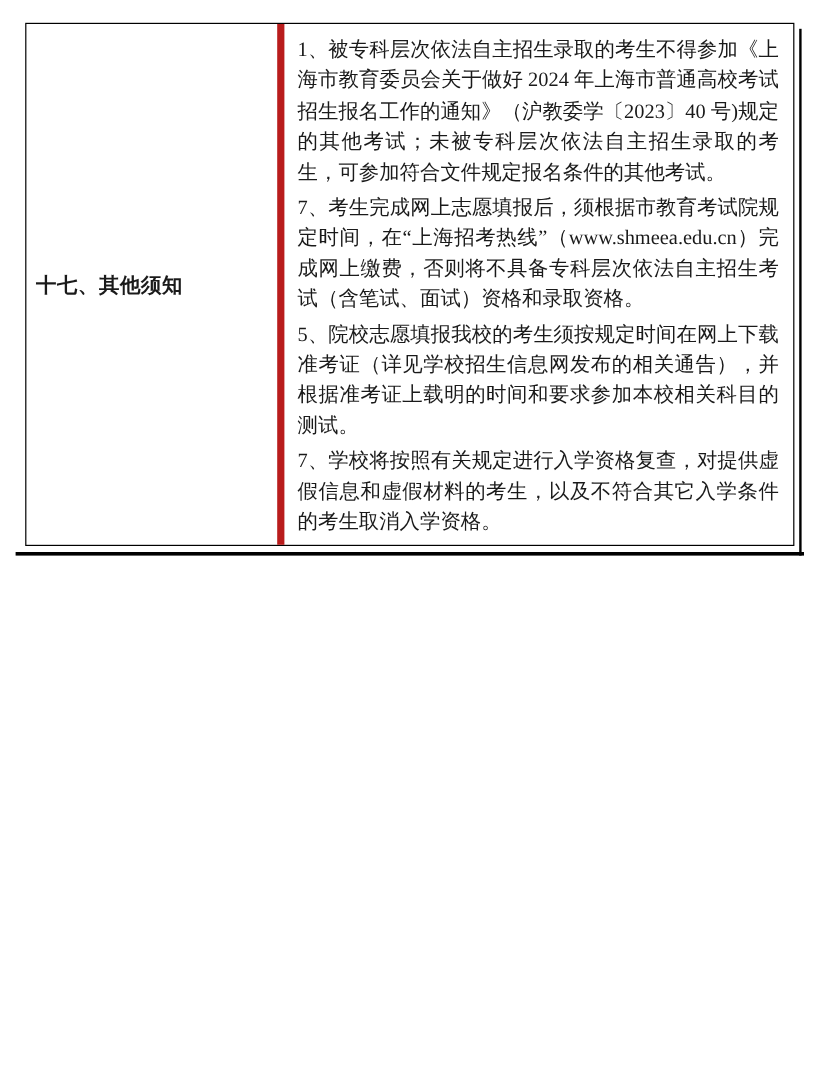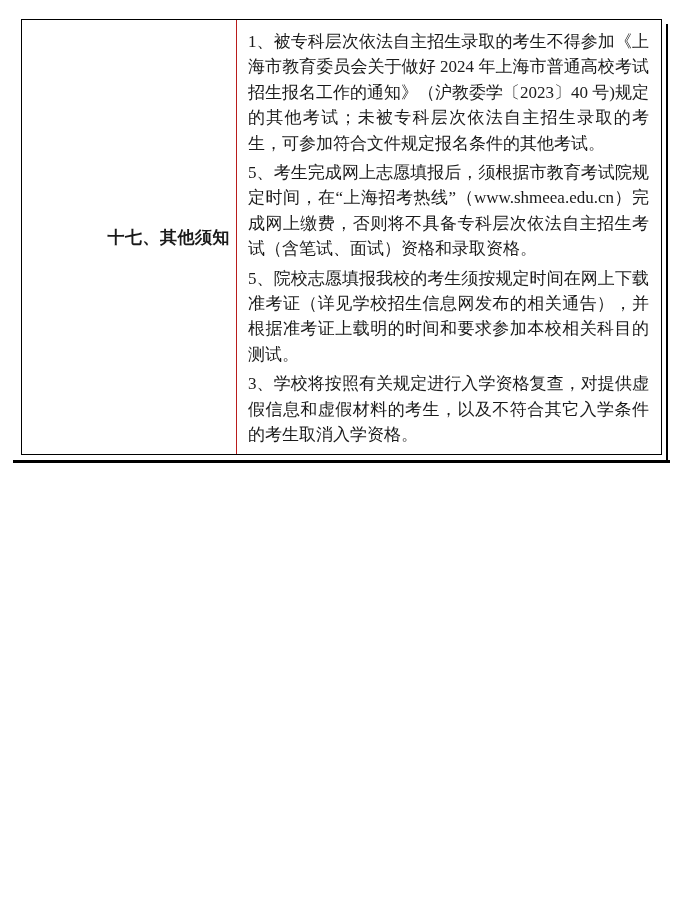--- a/index.html
+++ b/index.html
@@ -28,27 +28,26 @@
     height: 436px;
     border: 1.5px solid #000;
     box-sizing: border-box;
     display: flex;
     flex-direction: row;
     background: #ffffff;
   }
   .row-header-cell {
     width: 215px;
     flex: 0 0 215px;
-    border-right: 1px solid #b91c1c;
+    border-right: 6px solid #b91c1c;
     box-sizing: border-box;
     display: flex;
     align-items: center;
     padding-left: 8px;
     padding-right: 6px;
-    justify-content: flex-end;
   }
   .row-header-label {
     font-weight: bold;
     font-size: 17px;
     letter-spacing: 0.5px;
     white-space: nowrap;
   }
   .row-content-cell {
     flex: 1 1 auto;
     box-sizing: border-box;
@@ -87,23 +86,23 @@
 <div class="page">
 
   <div class="doc-table">
 
     <div class="row-header-cell">
       <span class="row-header-label">十七、其他须知</span>
     </div>
 
     <div class="row-content-cell">
       <p class="note-paragraph">1、被专科层次依法自主招生录取的考生不得参加《上海市教育委员会关于做好 2024 年上海市普通高校考试招生报名工作的通知》（沪教委学〔2023〕40 号)规定的其他考试；未被专科层次依法自主招生录取的考生，可参加符合文件规定报名条件的其他考试。</p>
-      <p class="note-paragraph">5、考生完成网上志愿填报后，须根据市教育考试院规定时间，在“上海招考热线”（www.shmeea.edu.cn）完成网上缴费，否则将不具备专科层次依法自主招生考试（含笔试、面试）资格和录取资格。</p>
+      <p class="note-paragraph">7、考生完成网上志愿填报后，须根据市教育考试院规定时间，在“上海招考热线”（www.shmeea.edu.cn）完成网上缴费，否则将不具备专科层次依法自主招生考试（含笔试、面试）资格和录取资格。</p>
       <p class="note-paragraph">5、院校志愿填报我校的考生须按规定时间在网上下载准考证（详见学校招生信息网发布的相关通告），并根据准考证上载明的时间和要求参加本校相关科目的测试。</p>
-      <p class="note-paragraph">3、学校将按照有关规定进行入学资格复查，对提供虚假信息和虚假材料的考生，以及不符合其它入学条件的考生取消入学资格。</p>
+      <p class="note-paragraph">7、学校将按照有关规定进行入学资格复查，对提供虚假信息和虚假材料的考生，以及不符合其它入学条件的考生取消入学资格。</p>
     </div>
 
   </div>
 
   <div class="table-shadow-bottom"></div>
   <div class="table-shadow-right"></div>
 
 </div>
 
 </body></html>

